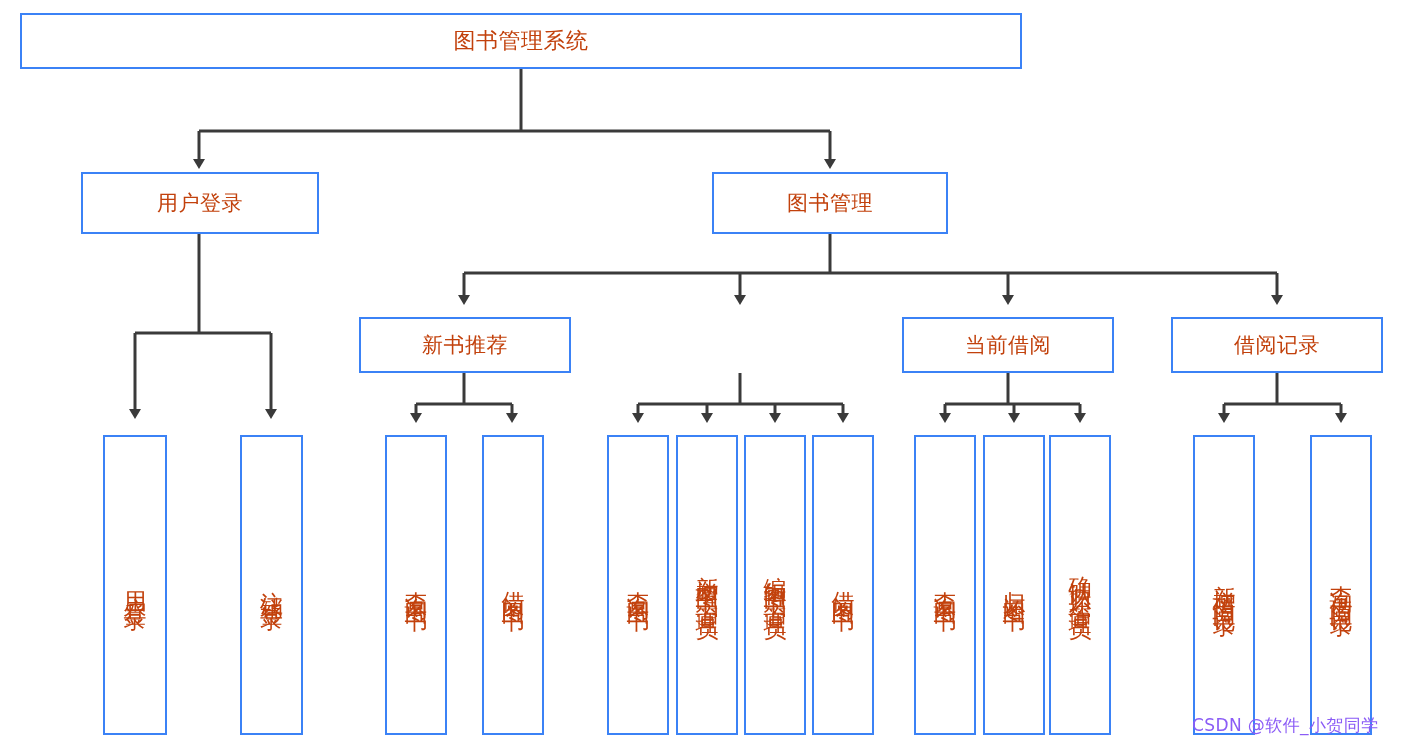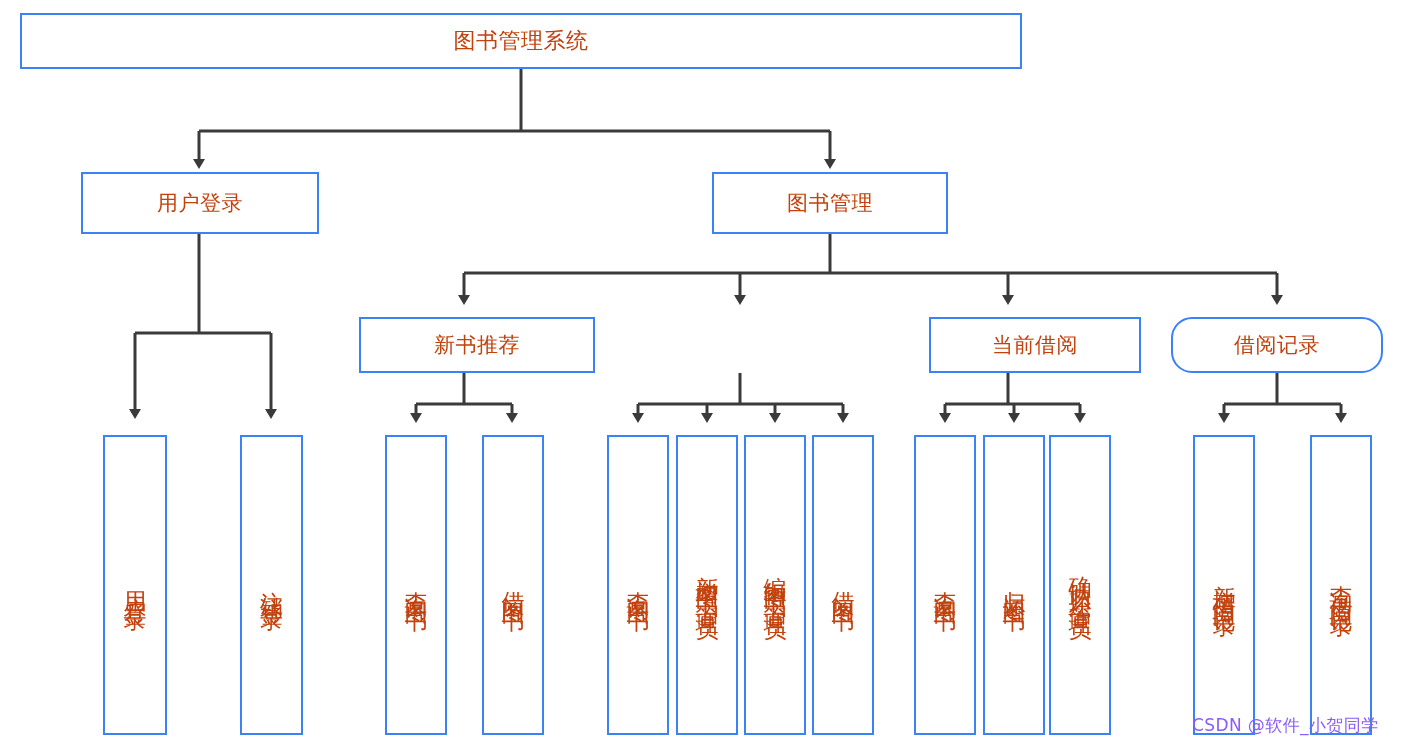--- a/index.html
+++ b/index.html
@@ -133,27 +133,27 @@
     <span class="label">图书管理系统</span>
   </div>
 
   <div class="node h" style="left:81px; top:172px; width:238px; height:62px;">
     <span class="label">用户登录</span>
   </div>
   <div class="node h" style="left:712px; top:172px; width:236px; height:62px;justify-content:center;">
     <span class="label">图书管理</span>
   </div>
 
-  <div class="node h" style="left:359px; top:317px; width:236px; height:56px;">
+  <div class="node h" style="left:359px; top:317px; width:212px; height:56px;">
     <span class="label">新书推荐</span>
   </div>
-  <div class="node h" style="left:902px; top:317px; width:212px; height:56px;margin-left:27px;">
+  <div class="node h" style="left:902px; top:317px; width:212px; height:56px;">
     <span class="label">当前借阅</span>
   </div>
-  <div class="node h" style="left:1171px; top:317px; width:212px; height:56px;border-radius:21px;">
+  <div class="node h" style="left:1171px; top:317px; width:212px; height:56px;">
     <span class="label">借阅记录</span>
   </div>
 
   <div class="node v" style="left:103px; top:435px; width:64px; height:300px;">
     <span class="label">用户登录</span>
   </div>
   <div class="node v" style="left:240px; top:435px; width:63px; height:300px;">
     <span class="label">注销登录</span>
   </div>
 

